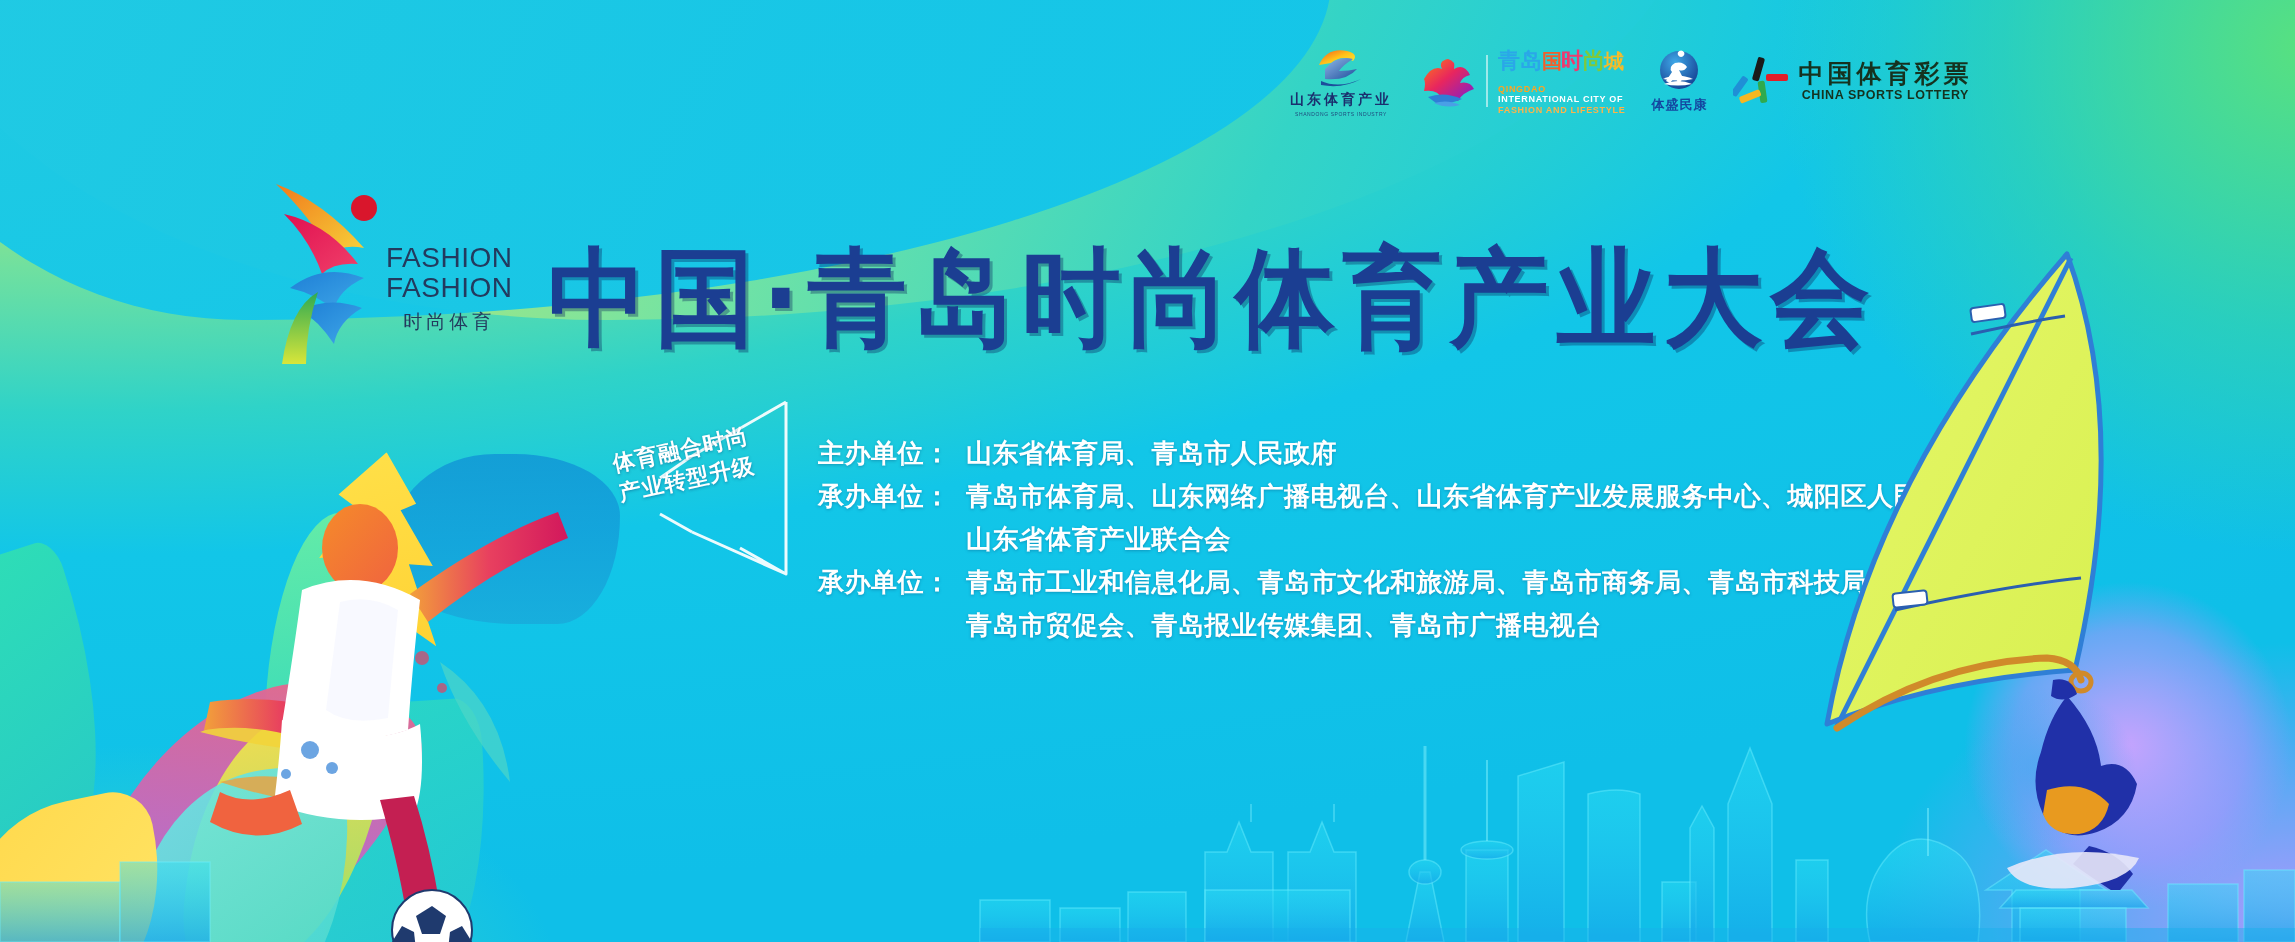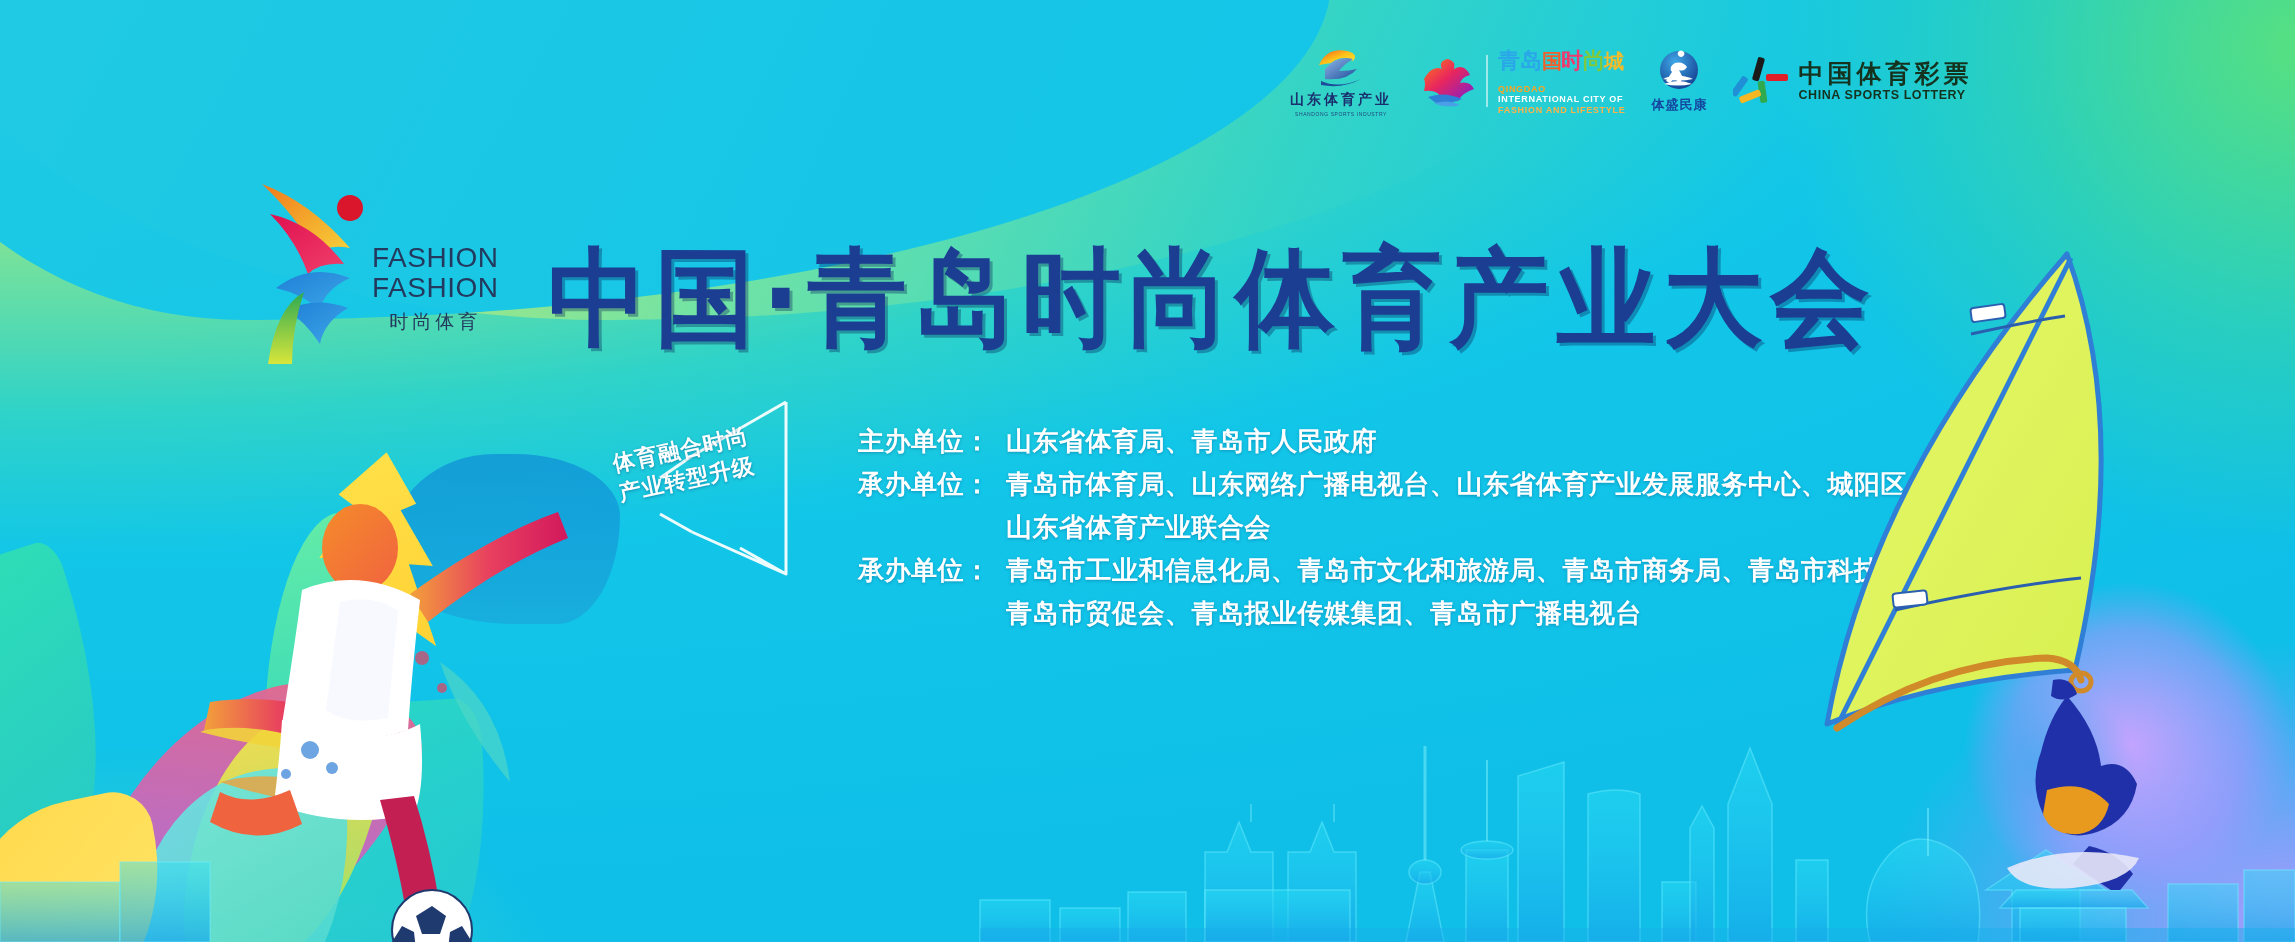--- a/index.html
+++ b/index.html
@@ -85,28 +85,28 @@
   .qd-divider{width:2px;height:52px;background:rgba(255,255,255,.55);}
   .qd-text{display:flex;flex-direction:column;gap:11px;}
   .qd-cn{height:26px;display:flex;align-items:flex-end;}
   .qd-en{font-size:9px;line-height:10.5px;letter-spacing:.7px;font-weight:600;}
   .qd-en .l1{color:#ffa41f;}
   .qd-en .l2{color:#ffffff;}
   .qd-en .l3{color:#ffb347;}
   .ts-wrap{display:flex;flex-direction:column;align-items:center;gap:1px;}
   .ts-mark{width:48px;height:46px;}
   .ts-cn{font-size:13px;font-weight:800;color:#1446a0;letter-spacing:1px;white-space:nowrap;}
-  .cl-wrap{display:flex;align-items:center;gap:9px;}
+  .cl-wrap{display:flex;align-items:center;gap:9px;text-align:center;}
   .cl-mark{width:56px;height:52px;}
   .cl-text{display:flex;flex-direction:column;gap:2px;}
   .cl-cn{font-size:25px;font-weight:700;color:#15321f;letter-spacing:4px;line-height:1;white-space:nowrap;}
   .cl-en{font-size:12.5px;font-weight:800;color:#15321f;letter-spacing:.6px;white-space:nowrap;}
 
   
-  .fs-logo{position:absolute;left:258px;top:178px;display:flex;align-items:flex-end;gap:4px;}
+  .fs-logo{position:absolute;left:272px;top:178px;display:flex;align-items:flex-end;gap:4px;}
   .fs-mark{width:110px;height:190px;}
   .fs-text{padding-bottom:34px;}
   .fs-en{font-size:28px;line-height:30px;color:#233a5e;letter-spacing:.5px;font-weight:400;}
   .fs-cn{font-size:19px;line-height:24px;color:#233a5e;letter-spacing:4px;text-align:center;margin-top:7px;}
 
   
   .main-title{
     position:absolute;left:548px;top:238px;
     font-size:99px;line-height:112px;font-weight:900;
     color:#1b3e92;letter-spacing:8px;white-space:nowrap;
@@ -119,21 +119,21 @@
   .slogan-wrap{position:absolute;left:600px;top:398px;width:190px;height:180px;}
   .bracket{position:absolute;inset:0;}
   .slogan{
     position:absolute;left:10px;top:52px;
     transform:rotate(-12deg);transform-origin:left top;
     color:#fff;font-weight:800;font-size:22px;line-height:30px;letter-spacing:1px;
     text-shadow:0 1px 3px rgba(12,60,110,.45);white-space:nowrap;
   }
 
   
-  .org{position:absolute;left:818px;top:420px;width:1230px;color:#fff;margin-left:40px;}
+  .org{position:absolute;left:818px;top:432px;width:1230px;color:#fff;}
   .org .row{display:flex;font-size:26px;line-height:43px;font-weight:700;letter-spacing:.5px;
     text-shadow:0 1px 3px rgba(10,60,110,.35);}
   .org .lbl{width:148px;flex:0 0 148px;}
   .org .val{flex:1;}
   .org .cont .lbl{visibility:hidden;}
 
   
   .soccer{position:absolute;left:190px;bottom:-10px;width:470px;height:470px;}
   .surfer{position:absolute;right:40px;top:250px;width:480px;height:640px;}
 </style>

